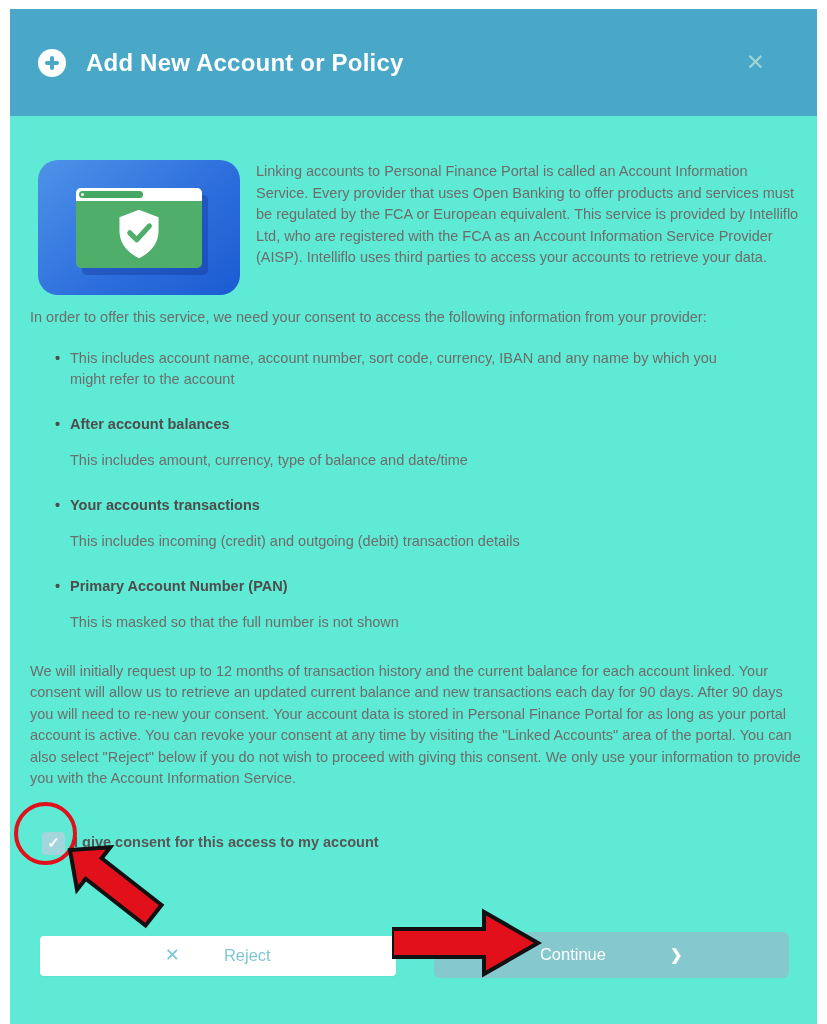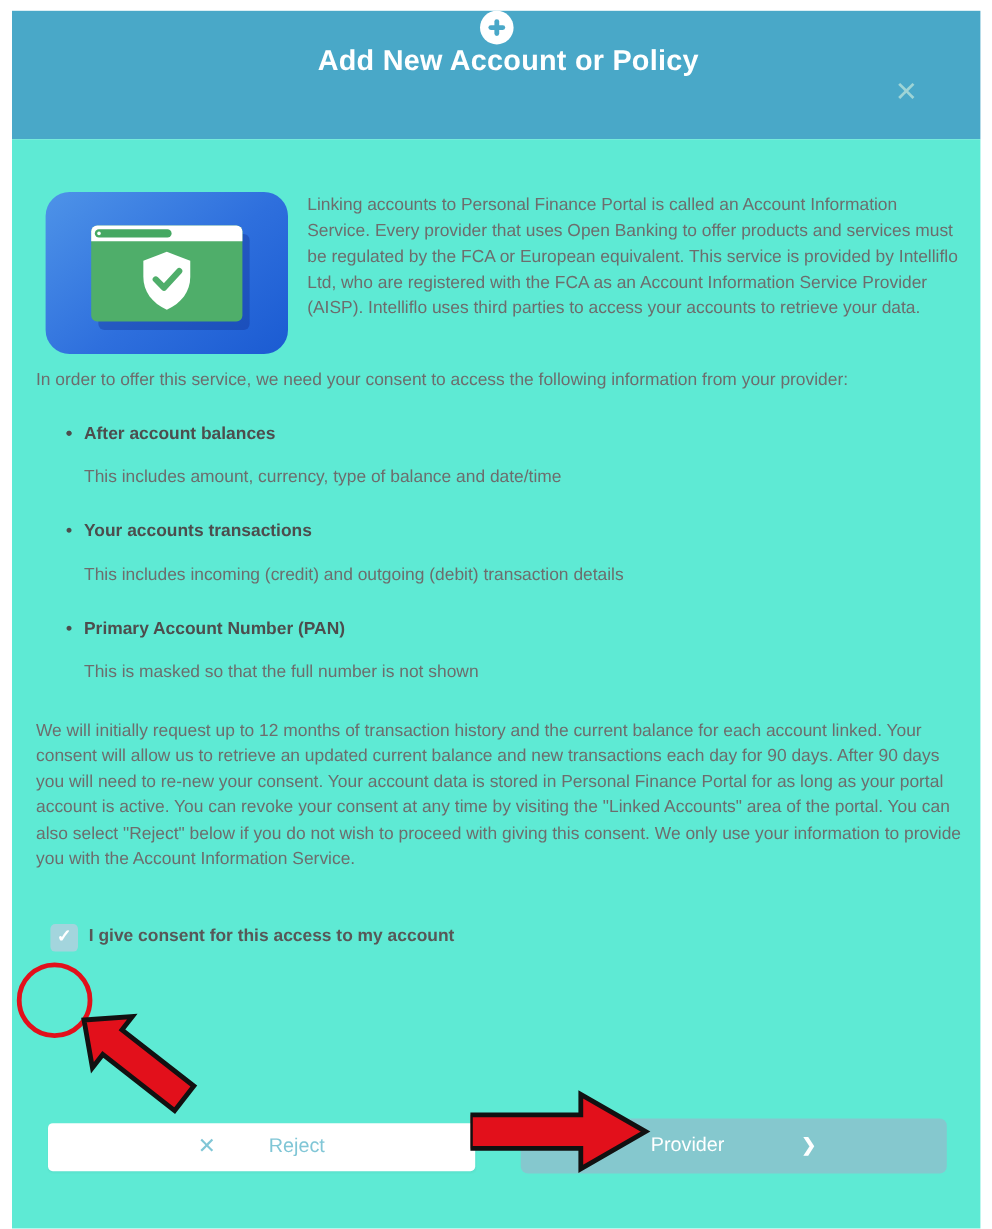--- a/index.html
+++ b/index.html
@@ -2,21 +2,21 @@
 <html><head>
 <meta charset="utf-8">
 <style>
   * { margin:0; padding:0; box-sizing:border-box; }
   html,body { background:#ffffff; }
   body { font-family:"Liberation Sans", sans-serif; }
   .page { position:relative; width:827px; height:1024px; background:#ffffff; overflow:hidden; margin:0 auto; }
 
   
   .modal { position:absolute; left:10px; top:9px; width:807px; bottom:0; }
-  .modal-header { height:107px; background:#49a8c8; display:flex; align-items:center; padding:0 28px;flex-direction:column; }
+  .modal-header { height:107px; background:#49a8c8; display:flex; align-items:center; padding:0 28px; }
   .plus-circle { width:28px; height:28px; border-radius:50%; background:#ffffff; position:relative; flex-shrink:0; }
   .plus-circle::before, .plus-circle::after { content:""; position:absolute; background:#49a8c8; left:50%; top:50%; transform:translate(-50%,-50%); }
   .plus-circle::before { width:14px; height:4px; border-radius:2px; }
   .plus-circle::after  { width:4px; height:14px; border-radius:2px; }
   .modal-title { color:#ffffff; font-size:24px; font-weight:600; margin-left:20px; letter-spacing:.2px; }
   .close-x { margin-left:auto; margin-right:24px; color:#9ed4d6; font-size:23px; line-height:1; cursor:pointer; font-weight:400; }
 
   .modal-body { position:absolute; top:107px; left:0; right:0; bottom:0; background:#5eead4; padding:44px 14px 0 12px; color:#6d6d6d; font-size:14.5px; line-height:21.5px; }
 
   
@@ -89,20 +89,21 @@
             </div>
           </div>
         </div>
         <div class="intro-text">Linking accounts to Personal Finance Portal is called an Account Information Service. Every provider that uses Open Banking to offer products and services must be regulated by the FCA or European equivalent. This service is provided by Intelliflo Ltd, who are registered with the FCA as an Account Information Service Provider (AISP). Intelliflo uses third parties to access your accounts to retrieve your data.</div>
       </div>
 
       <div class="consent-intro">In order to offer this service, we need your consent to access the following information from your provider:</div>
 
       <ul class="bullets">
         <li>
+          <div class="bullet-desc">This includes account name, account number, sort code, currency, IBAN and any name by which you might refer to the account</div>
         </li>
         <li>
           <div class="bullet-title">After account balances</div>
           <div class="bullet-desc">This includes amount, currency, type of balance and date/time</div>
         </li>
         <li>
           <div class="bullet-title">Your accounts transactions</div>
           <div class="bullet-desc">This includes incoming (credit) and outgoing (debit) transaction details</div>
         </li>
         <li>
@@ -117,21 +118,21 @@
         <div class="checkbox">✓</div>
         <div class="checkbox-label">I give consent for this access to my account</div>
       </div>
 
       <div class="footer">
         <div class="btn btn-reject">
           <span class="x-glyph">✕</span>
           <span>Reject</span>
         </div>
         <div class="btn btn-continue">
-          <span>Provider</span>
+          <span>Continue</span>
           <span class="chev">❯</span>
         </div>
       </div>
 
     </div>
   </div>
 
   <div class="red-ellipse"></div>
 
   <svg class="annot-svg" style="left:46px; top:833px;" width="130" height="106" viewBox="0 0 130 106">

